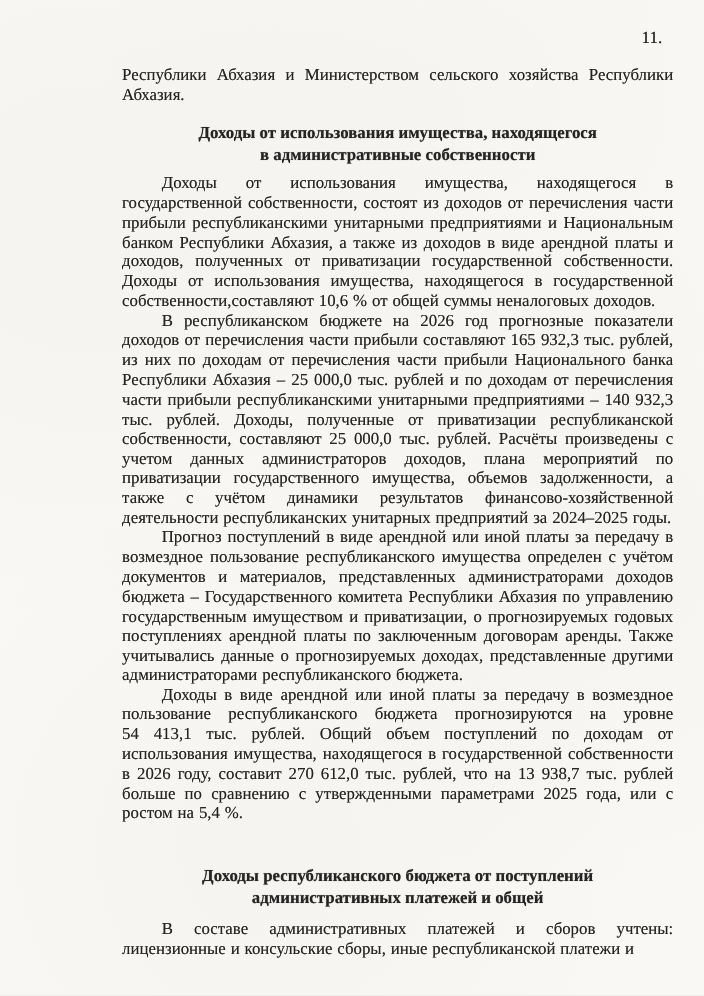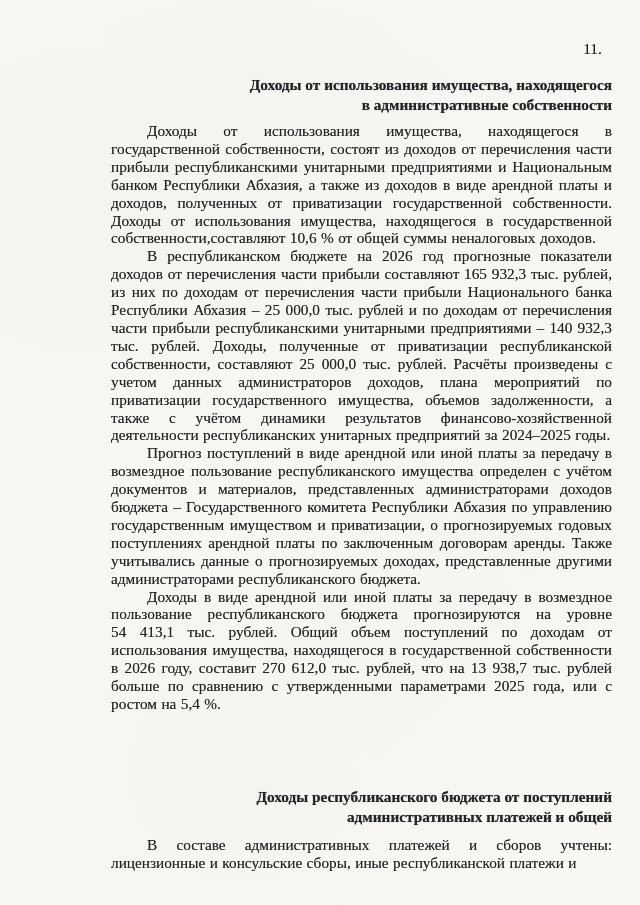--- a/index.html
+++ b/index.html
@@ -18,21 +18,21 @@
       radial-gradient(circle at 82% 55%, rgba(115,115,105,0.028), transparent 45%),
       radial-gradient(circle at 38% 85%, rgba(115,115,105,0.032), transparent 40%),
       radial-gradient(circle at 65% 10%, rgba(115,115,105,0.025), transparent 38%),
       #f9f8f5;
     font-family: "Liberation Serif", "DejaVu Serif", serif;
     color: #242424;
     -webkit-font-smoothing: antialiased;
   }
   .page-number {
     position: absolute;
-    top: 40px;
+    top: 26px;
     right: 38px;
     font-size: 15.5px;
     line-height: 18px;
     color: #1e1e1e;
     text-shadow: 0 0 0.6px rgba(30,30,30,0.55);
   }
   .content {
     position: absolute;
     left: 111px;
     top: 60px;
@@ -54,41 +54,41 @@
   .heading {
     margin: 15px 0 7px 0;
     font-size: 15.3px;
     font-weight: bold;
     line-height: 20px;
     text-align: center;
     text-shadow: 0 0 0.7px rgba(20,20,20,0.6);
   }
   .heading .hl {
     display: block;
-    text-align: right;
   }
   .section2 {
     position: absolute;
     left: 111px;
     top: 787px;
     width: 501px;
   }
   .section2 .heading {
     margin: 0 0 9px 0;
   }
 </style>
 </head>
 <body>
 
 <div class="page">
 
   <div class="page-number">11.</div>
 
   <div class="content">
 
+    <p class="para no-indent">Республики Абхазия и Министерством сельского хозяйства Республики Абхазия.</p>
 
     <h2 class="heading">
       <span class="hl">Доходы от использования имущества, находящегося</span>
       <span class="hl">в административные собственности</span>
     </h2>
 
     <div>
       <p class="para">Доходы от использования имущества, находящегося в государственной собственности, состоят из доходов от перечисления части прибыли республиканскими унитарными предприятиями и Национальным банком Республики Абхазия, а также из доходов в виде арендной платы и доходов, полученных от приватизации государственной собственности. Доходы от использования имущества, находящегося в государственной собственности,составляют 10,6&nbsp;% от общей суммы неналоговых доходов.</p>
       <p class="para">В республиканском бюджете на 2026 год прогнозные показатели доходов от перечисления части прибыли составляют 165&nbsp;932,3 тыс. рублей, из них по доходам от перечисления части прибыли Национального банка Республики Абхазия – 25&nbsp;000,0 тыс. рублей и по доходам от перечисления части прибыли республиканскими унитарными предприятиями – 140&nbsp;932,3 тыс. рублей. Доходы, полученные от приватизации республиканской собственности, составляют 25&nbsp;000,0 тыс. рублей. Расчёты произведены с учетом данных администраторов доходов, плана мероприятий по приватизации государственного имущества, объемов задолженности, а также с учётом динамики результатов финансово-хозяйственной деятельности республиканских унитарных предприятий за 2024–2025 годы.</p>
       <p class="para">Прогноз поступлений в виде арендной или иной платы за передачу в возмездное пользование республиканского имущества определен с учётом документов и материалов, представленных администраторами доходов бюджета – Государственного комитета Республики Абхазия по управлению государственным имуществом и приватизации, о&nbsp;прогнозируемых годовых поступлениях арендной платы по&nbsp;заключенным договорам аренды. Также учитывались данные о прогнозируемых доходах, представленные другими администраторами республиканского бюджета.</p>

